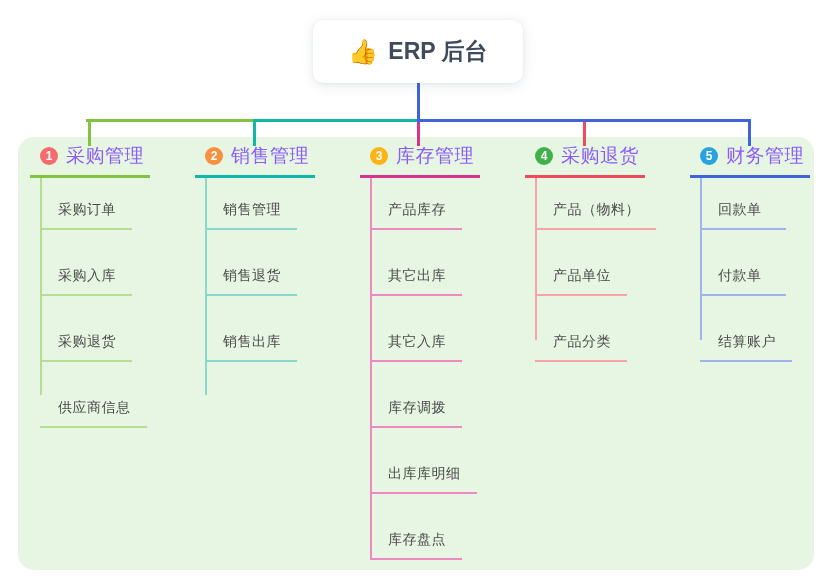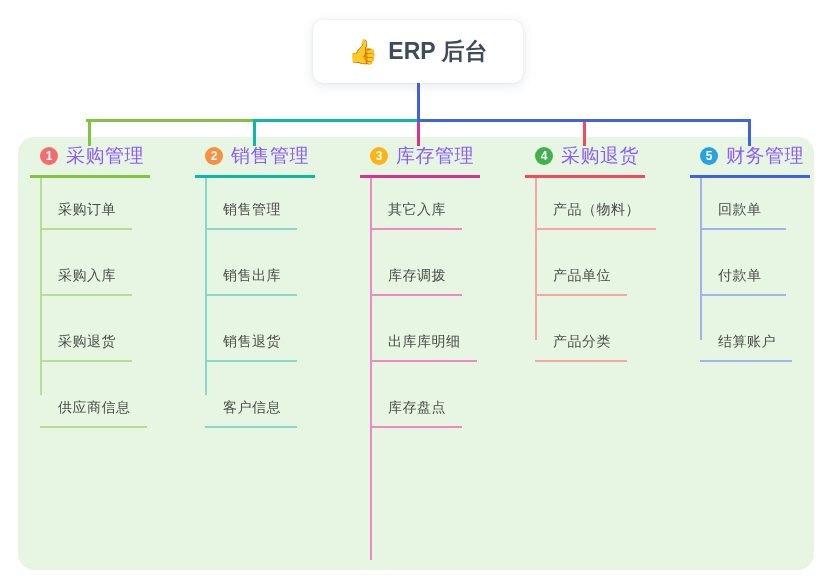--- a/index.html
+++ b/index.html
@@ -106,33 +106,34 @@
   </div>
 
   <div class="branch branch-2" style="--c: #10b7a6; --cl: #8ad8cd; --cb: #f8913f;">
     <div class="btitle">
       <span class="badge">2</span>
       <span class="btext">销售管理</span>
     </div>
     <div class="trunk" style="height: 217px;"></div>
     <div class="kids">
       <div class="kid">销售管理</div>
+      <div class="kid">销售退货</div>
       <div class="kid">销售出库</div>
-      <div class="kid">销售退货</div>
-      <div class="kid">客户信息</div>
     </div>
   </div>
 
   <div class="branch branch-3" style="--c: #d6348f; --cl: #ee8ac2; --cb: #fcb414;">
     <div class="btitle">
       <span class="badge">3</span>
       <span class="btext">库存管理</span>
     </div>
     <div class="trunk" style="height: 382px;"></div>
     <div class="kids">
+      <div class="kid">产品库存</div>
+      <div class="kid">其它出库</div>
       <div class="kid">其它入库</div>
       <div class="kid">库存调拨</div>
       <div class="kid">出库库明细</div>
       <div class="kid">库存盘点</div>
     </div>
   </div>
 
   <div class="branch branch-4" style="--c: #f2495c; --cl: #f8a2aa; --cb: #43b14b;">
     <div class="btitle">
       <span class="badge">4</span>

